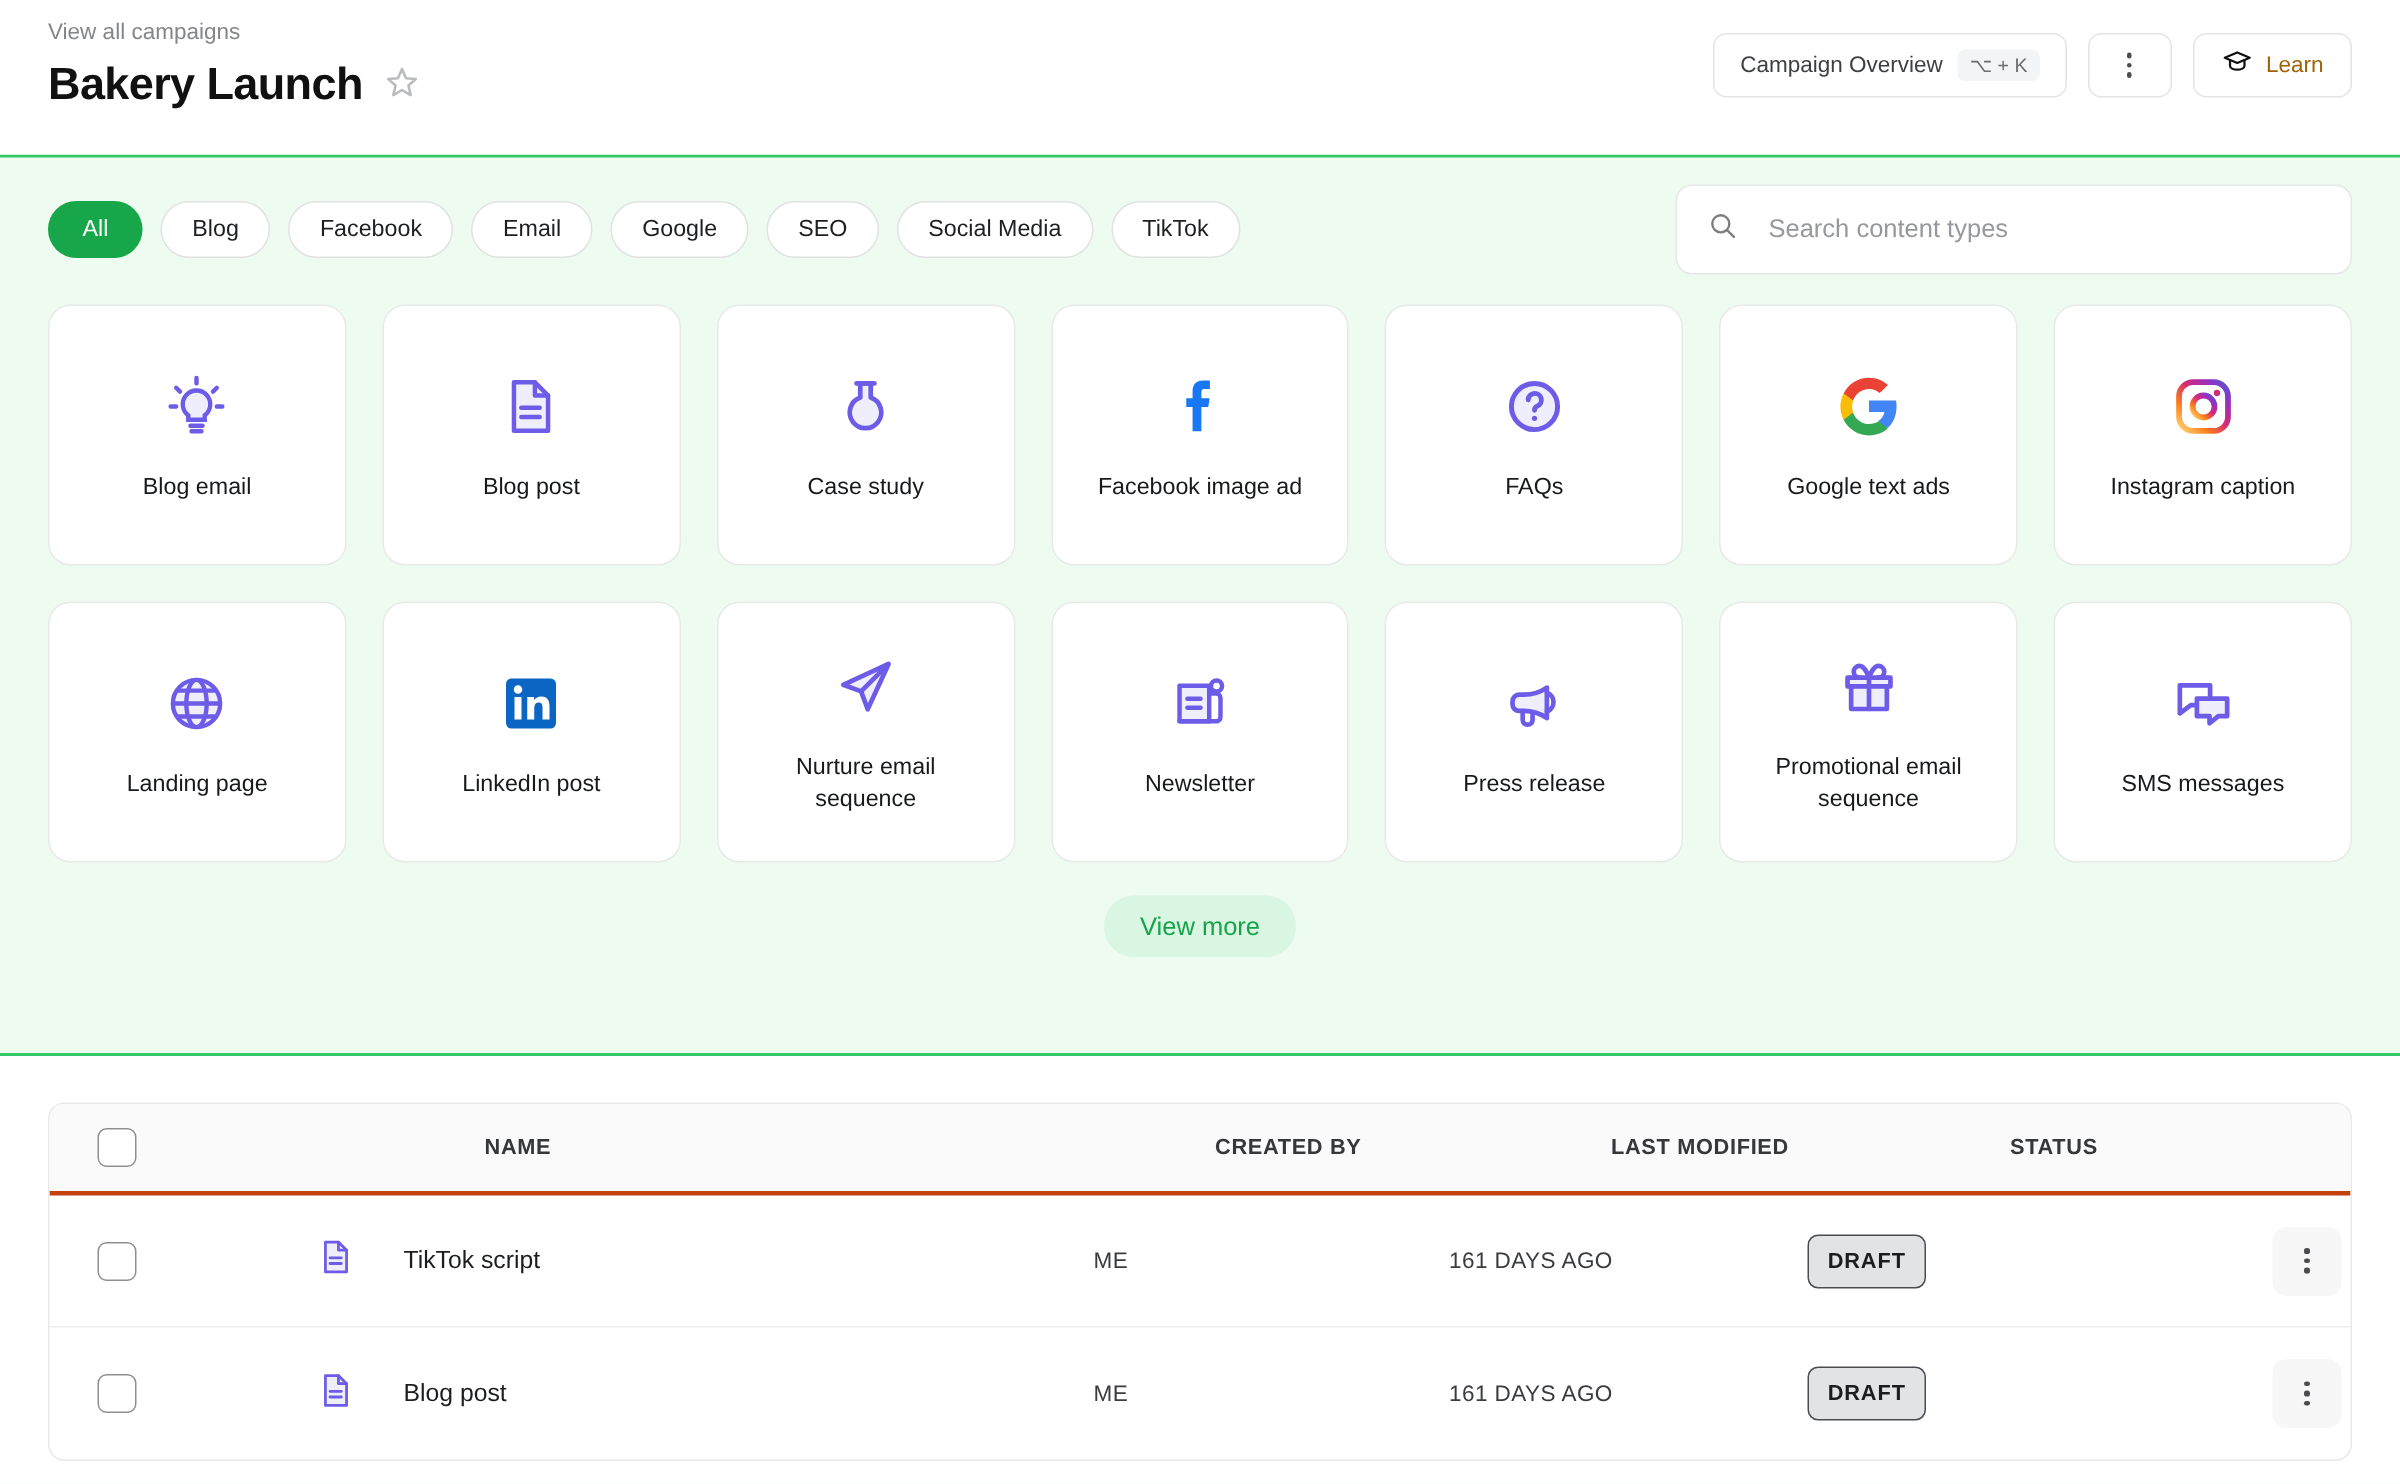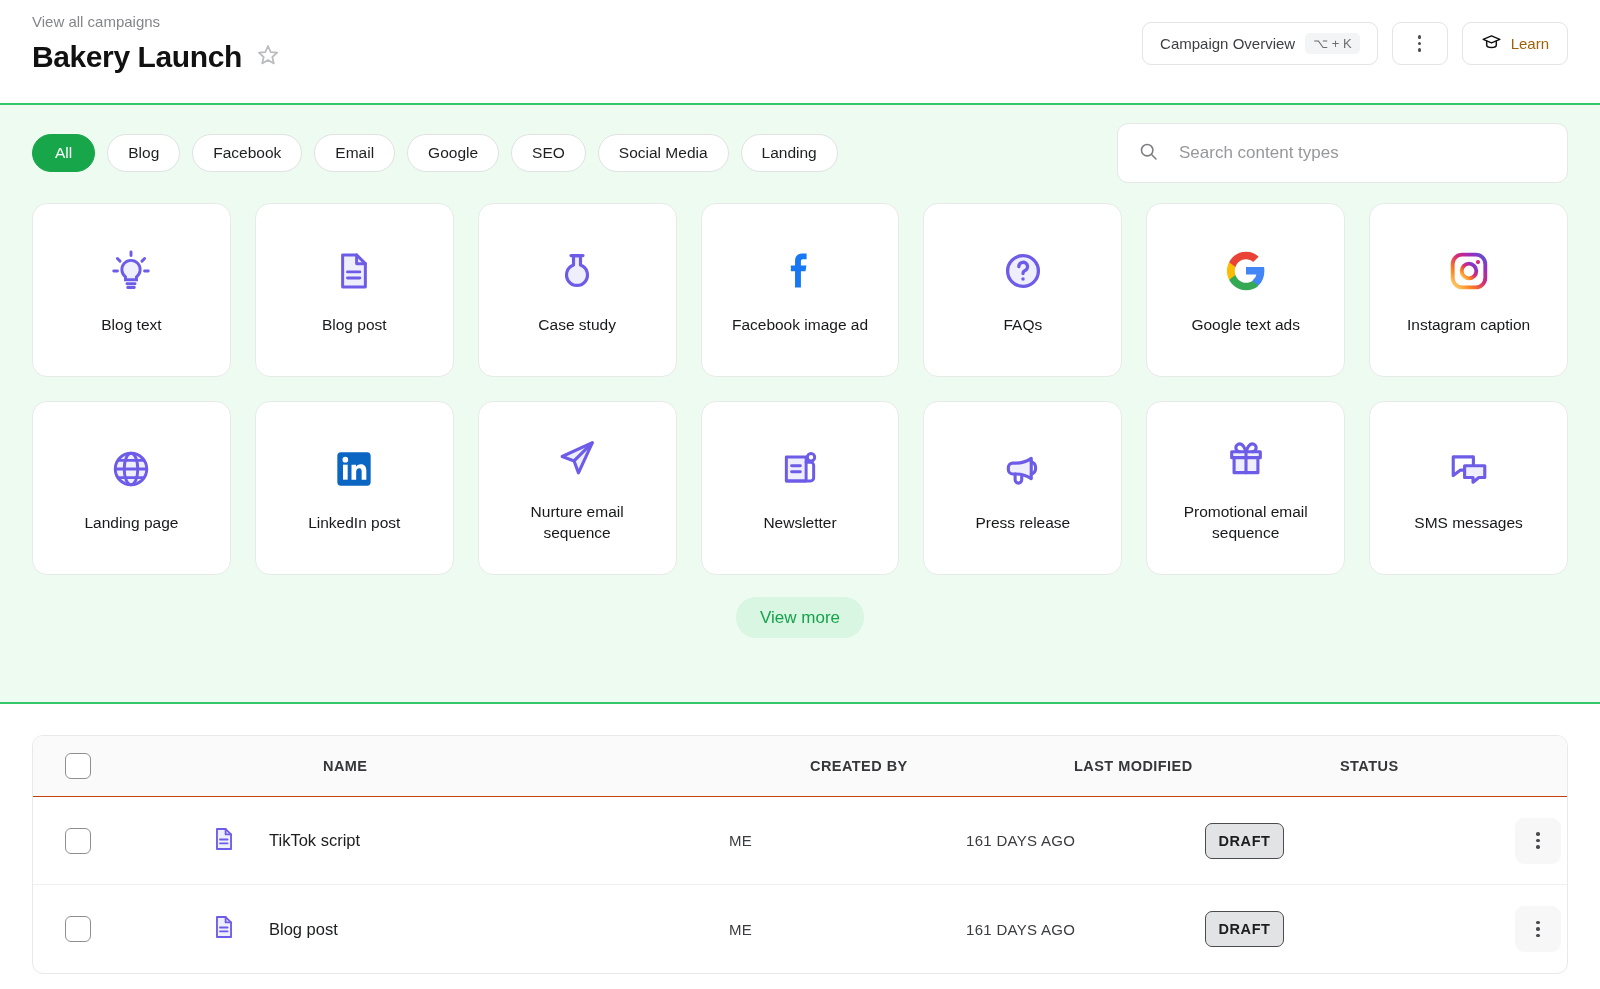--- a/index.html
+++ b/index.html
@@ -194,21 +194,21 @@
     background: #fff;
   }
   .trow {
     display: grid;
     grid-template-columns: 178px 58px 460px 237px 239px 310px 1fr;
     align-items: center;
     height: 88px;
   }
   .thead {
     background: #fafafa;
-    border-bottom: 1px solid #c2410c;
+    border-bottom: 3px solid #c2410c;
     height: 61px;
     gap: 27px;
   }
   .th {
     font-size: 14.5px;
     font-weight: 700;
     letter-spacing: 0.45px;
     color: #35373a;
   }
   .tbody-row { border-bottom: 1px solid #efefef; }
@@ -287,21 +287,21 @@
 
   <div class="filter-row">
     <div class="chips">
       <div class="chip active">All</div>
       <div class="chip">Blog</div>
       <div class="chip">Facebook</div>
       <div class="chip">Email</div>
       <div class="chip">Google</div>
       <div class="chip">SEO</div>
       <div class="chip">Social Media</div>
-      <div class="chip">Landing</div>
+      <div class="chip">TikTok</div>
     </div>
 
     <div class="search-wrap">
       <span>
         <svg width="21" height="21" viewBox="0 0 24 24" fill="none" stroke="#7b7d80" stroke-width="1.8" stroke-linecap="round">
           <circle cx="10.5" cy="10.5" r="6.5"></circle>
             <path d="M15.5 15.5 20.5 20.5"></path>
         </svg>
       </span>
       <input type="text" placeholder="Search content types" style="">
@@ -311,21 +311,21 @@
   <div class="grid">
 
     <div class="card">
       <div class="card-icon">
         <svg width="44" height="44" viewBox="0 0 24 24" fill="none" stroke="#6c5ce7" stroke-width="1.6" stroke-linecap="round">
           <path d="M9 15.2a5 5 0 1 1 6 0v1.6H9z" fill="#efeefd"></path>
           <path d="M9.8 19h4.4M10.2 21h3.6"></path>
           <path d="M12 1.6v2M4.6 5.2l1.4 1.4M19.4 5.2 18 6.6M2.6 12h2M19.4 12h2"></path>
         </svg>
       </div>
-      <div class="card-label">Blog text</div>
+      <div class="card-label">Blog email</div>
     </div>
 
     <div class="card">
       <div class="card-icon">
         <svg width="42" height="42" viewBox="0 0 24 24" fill="none" stroke="#6c5ce7" stroke-width="1.7" stroke-linejoin="round" stroke-linecap="round">
           <path d="M5.5 2.8h8l5 5v13.4h-13z" fill="#efeefd"></path>
           <path d="M13.5 2.8v5h5"></path>
           <path d="M8.3 12.5h7M8.3 16h7"></path>
         </svg>
       </div>

